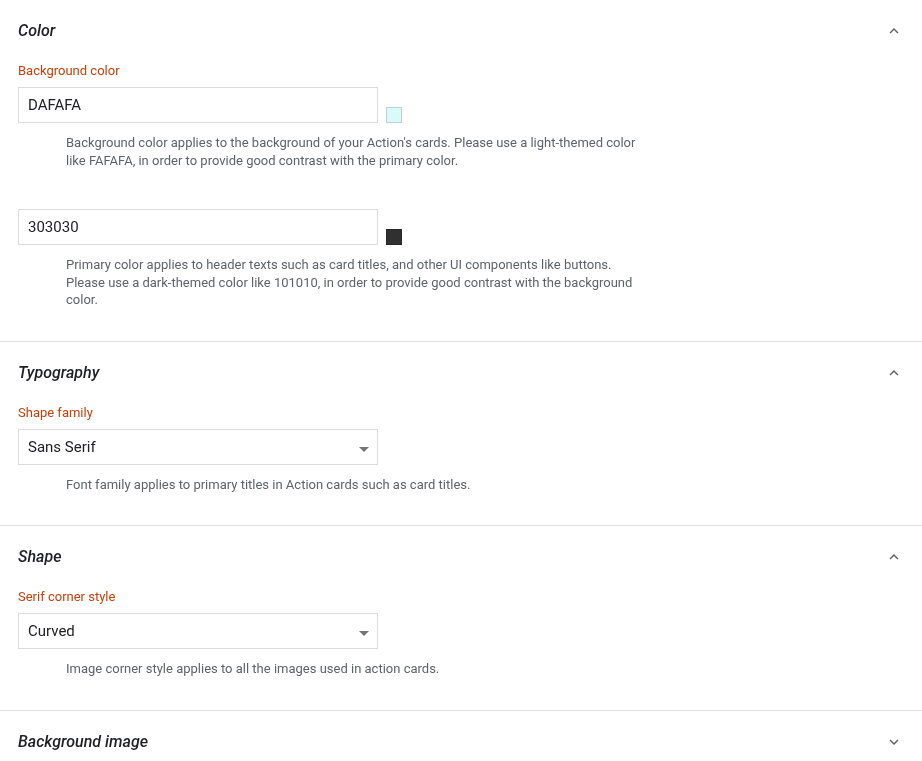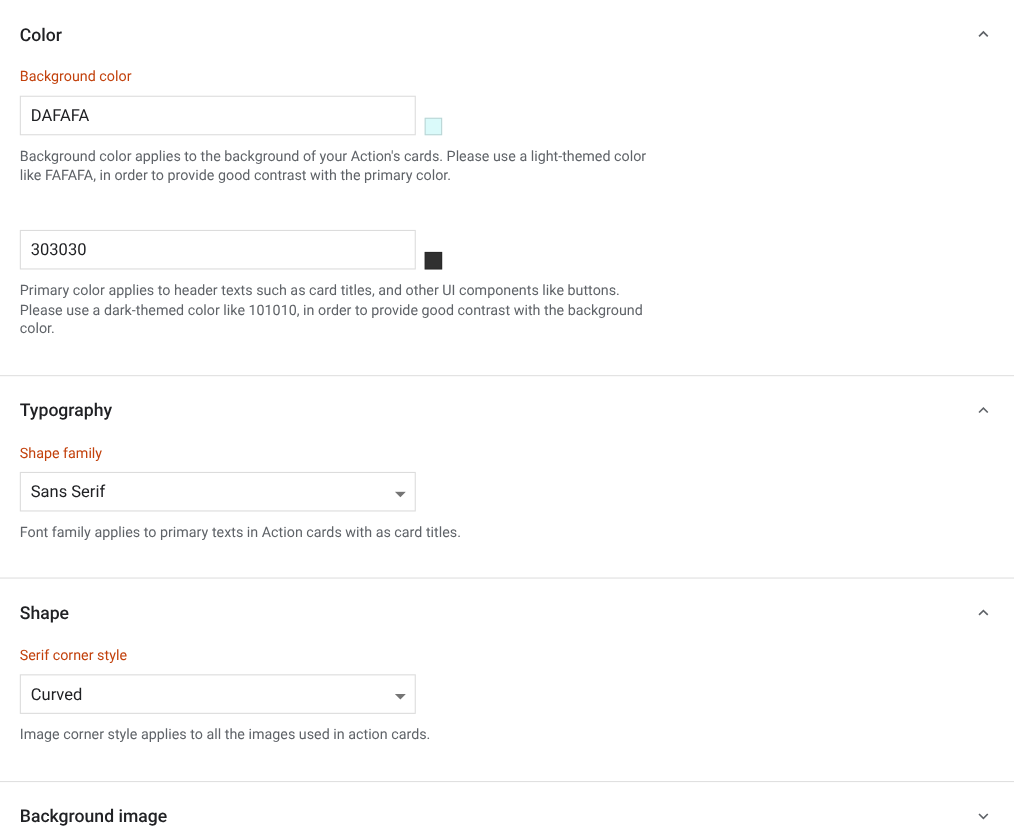--- a/index.html
+++ b/index.html
@@ -9,25 +9,25 @@
       color: #202124;
       width: 922px;
     }
     .section {
       border-bottom: 1px solid #e0e0e0;
       padding: 0 18px 32px 18px;
     }
     .section.collapsed { padding-bottom: 0; }
     .section-header {
       display: flex;
-      align-items: center;
       justify-content: space-between;
       padding-top: 21px;
       padding-bottom: 12px;
       cursor: pointer;
+      font-style: italic;
     }
     .section-title {
       font-size: 16px;
       font-weight: 500;
       color: #202124;
     }
     .chevron {
       width: 20px;
       height: 20px;
       display: flex;
@@ -61,20 +61,21 @@
       width: 16px;
       height: 16px;
       border: 1px solid rgba(0,0,0,0.15);
     }
     .helper-text {
       font-size: 13px;
       line-height: 1.35;
       color: #5f6368;
       max-width: 572px;
       margin-top: 11px;
+      margin-left: 48px;
     }
     .select-wrap {
       position: relative;
       width: 360px;
     }
     .select-wrap .text-input { padding-right: 20px; }
     .select-caret {
       position: absolute;
       right: 9px;
       top: 50%;
@@ -129,21 +130,21 @@
   <div class="field-group">
     <div class="field-label">Shape family</div>
     <div class="select-wrap">
       <input class="text-input" type="text" readonly="" value="Sans Serif" style="">
       <span class="select-caret">
         <svg width="10" height="6" viewBox="0 0 10 5">
             <path fill="currentColor" d="M0 0l5 5 5-5z"></path>
           </svg>
       </span>
     </div>
-    <div class="helper-text">Font family applies to primary texts in Action cards with as card titles.</div>
+    <div class="helper-text">Font family applies to primary titles in Action cards such as card titles.</div>
   </div>
 </div>
 
 <div class="section">
   <div class="section-header">
     <div class="section-title">Shape</div>
     <div class="chevron">
       <svg width="18" height="18" viewBox="0 0 24 24">
           <path fill="currentColor" d="M7.41 15.41 12 10.83l4.59 4.58L18 14l-6-6-6 6z"></path>
         </svg>

